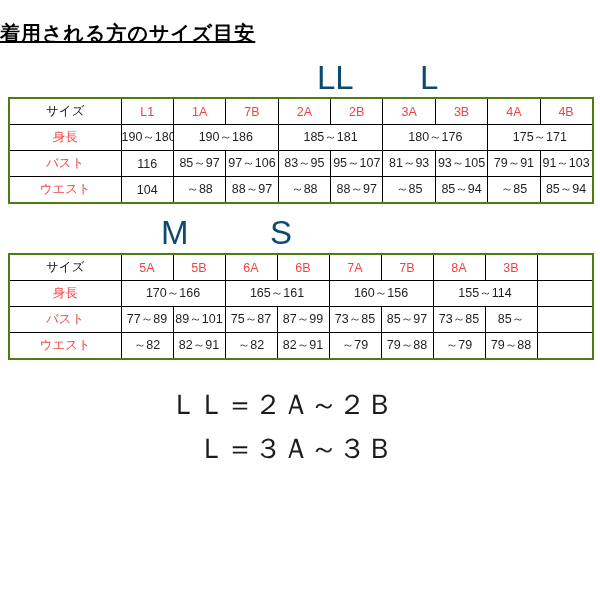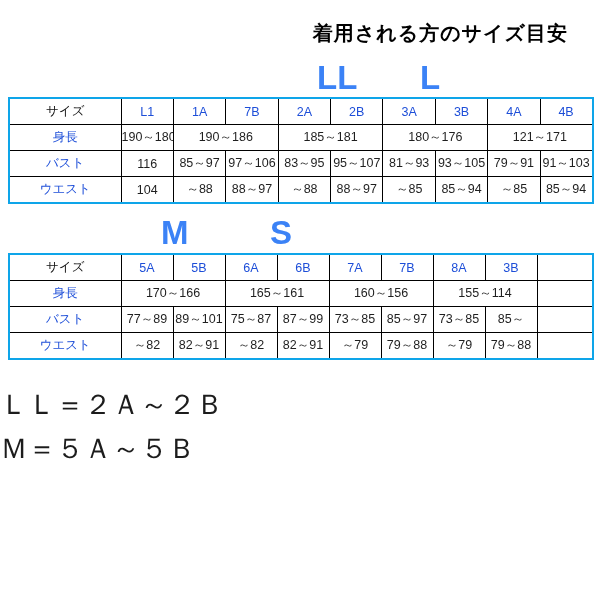--- a/index.html
+++ b/index.html
@@ -1,44 +1,44 @@
 <!DOCTYPE html>
 <html><head>
 <meta charset="utf-8">
 <style>
   html,body{margin:0;padding:0;}
   body{
     width:600px;height:600px;position:relative;background:#ffffff;
     font-family:"Liberation Sans","DejaVu Sans",sans-serif;color:#1f1f1f;
   }
   .page-title{
-    position:absolute;top:20px;left:0;width:568px;text-align:right;
-    font-size:20px;font-weight:bold;color:#000;letter-spacing:1px;
+    position:absolute;top:20px;left:0;width:568px;text-align:left;
+    font-size:20px;font-weight:bold;color:#000;letter-spacing:1px;text-decoration:underline;
   }
   .group-label{
-    position:absolute;font-size:33px;font-weight:700;color:#3b82f6;line-height:1;
+    position:absolute;font-size:33px;font-weight:400;color:#0c4a6e;line-height:1;
   }
   #gl-ll{top:61px;left:317px;}
   #gl-l {top:61px;left:420px;}
   #gl-m {top:216px;left:161px;}
   #gl-s {top:216px;left:270px;}
   table.size-table{
     position:absolute;left:8px;width:584px;border-collapse:collapse;
-    table-layout:fixed;border:2px solid #0ea5e9;
+    table-layout:fixed;border:2px solid #4d7c0f;
   }
   #table-upper{top:97px;}
   #table-lower{top:253px;}
   .size-table td{
     border:1px solid #000;height:25px;text-align:center;vertical-align:middle;
     font-size:12.5px;color:#1f1f1f;padding:0;overflow:hidden;white-space:nowrap;
   }
-  .size-table td.red{color:#1d4ed8;text-align:center;}
+  .size-table td.red{color:#ef4444;text-align:center;}
   .size-table td.blk{color:#111;}
   .legend{
-    position:absolute;top:383px;left:0;width:386px;text-align:left;
+    position:absolute;top:383px;left:8px;width:386px;text-align:right;
     font-size:28px;line-height:44px;color:#1c1c1c;
   }
   .legend div{height:44px;}
 </style>
 </head>
 <body>
 
 <div class="page-title">着用される方のサイズ目安</div>
 
 <div class="group-label" id="gl-ll">LL</div>
@@ -61,21 +61,21 @@
     <td class="red">3B</td>
     <td class="red">4A</td>
     <td class="red">4B</td>
   </tr>
   <tr>
     <td class="red">身長</td>
     <td>190～180</td>
     <td colspan="2">190～186</td>
     <td colspan="2">185～181</td>
     <td colspan="2">180～176</td>
-    <td colspan="2">121～171</td>
+    <td colspan="2">175～171</td>
   </tr>
   <tr>
     <td class="red">バスト</td>
     <td>116</td>
     <td>85～97</td>
     <td>97～106</td>
     <td>83～95</td>
     <td>95～107</td>
     <td>81～93</td>
     <td>93～105</td>
@@ -149,14 +149,14 @@
     <td>79～88</td>
     <td>～79</td>
     <td>79～88</td>
     <td></td>
   </tr>
 </tbody>
   </table>
 
 <div class="legend">
   <div>ＬＬ＝２Ａ～２Ｂ</div>
-  <div>Ｍ＝５Ａ～５Ｂ</div>
+  <div>Ｌ＝３Ａ～３Ｂ</div>
 </div>
 
 </body></html>

